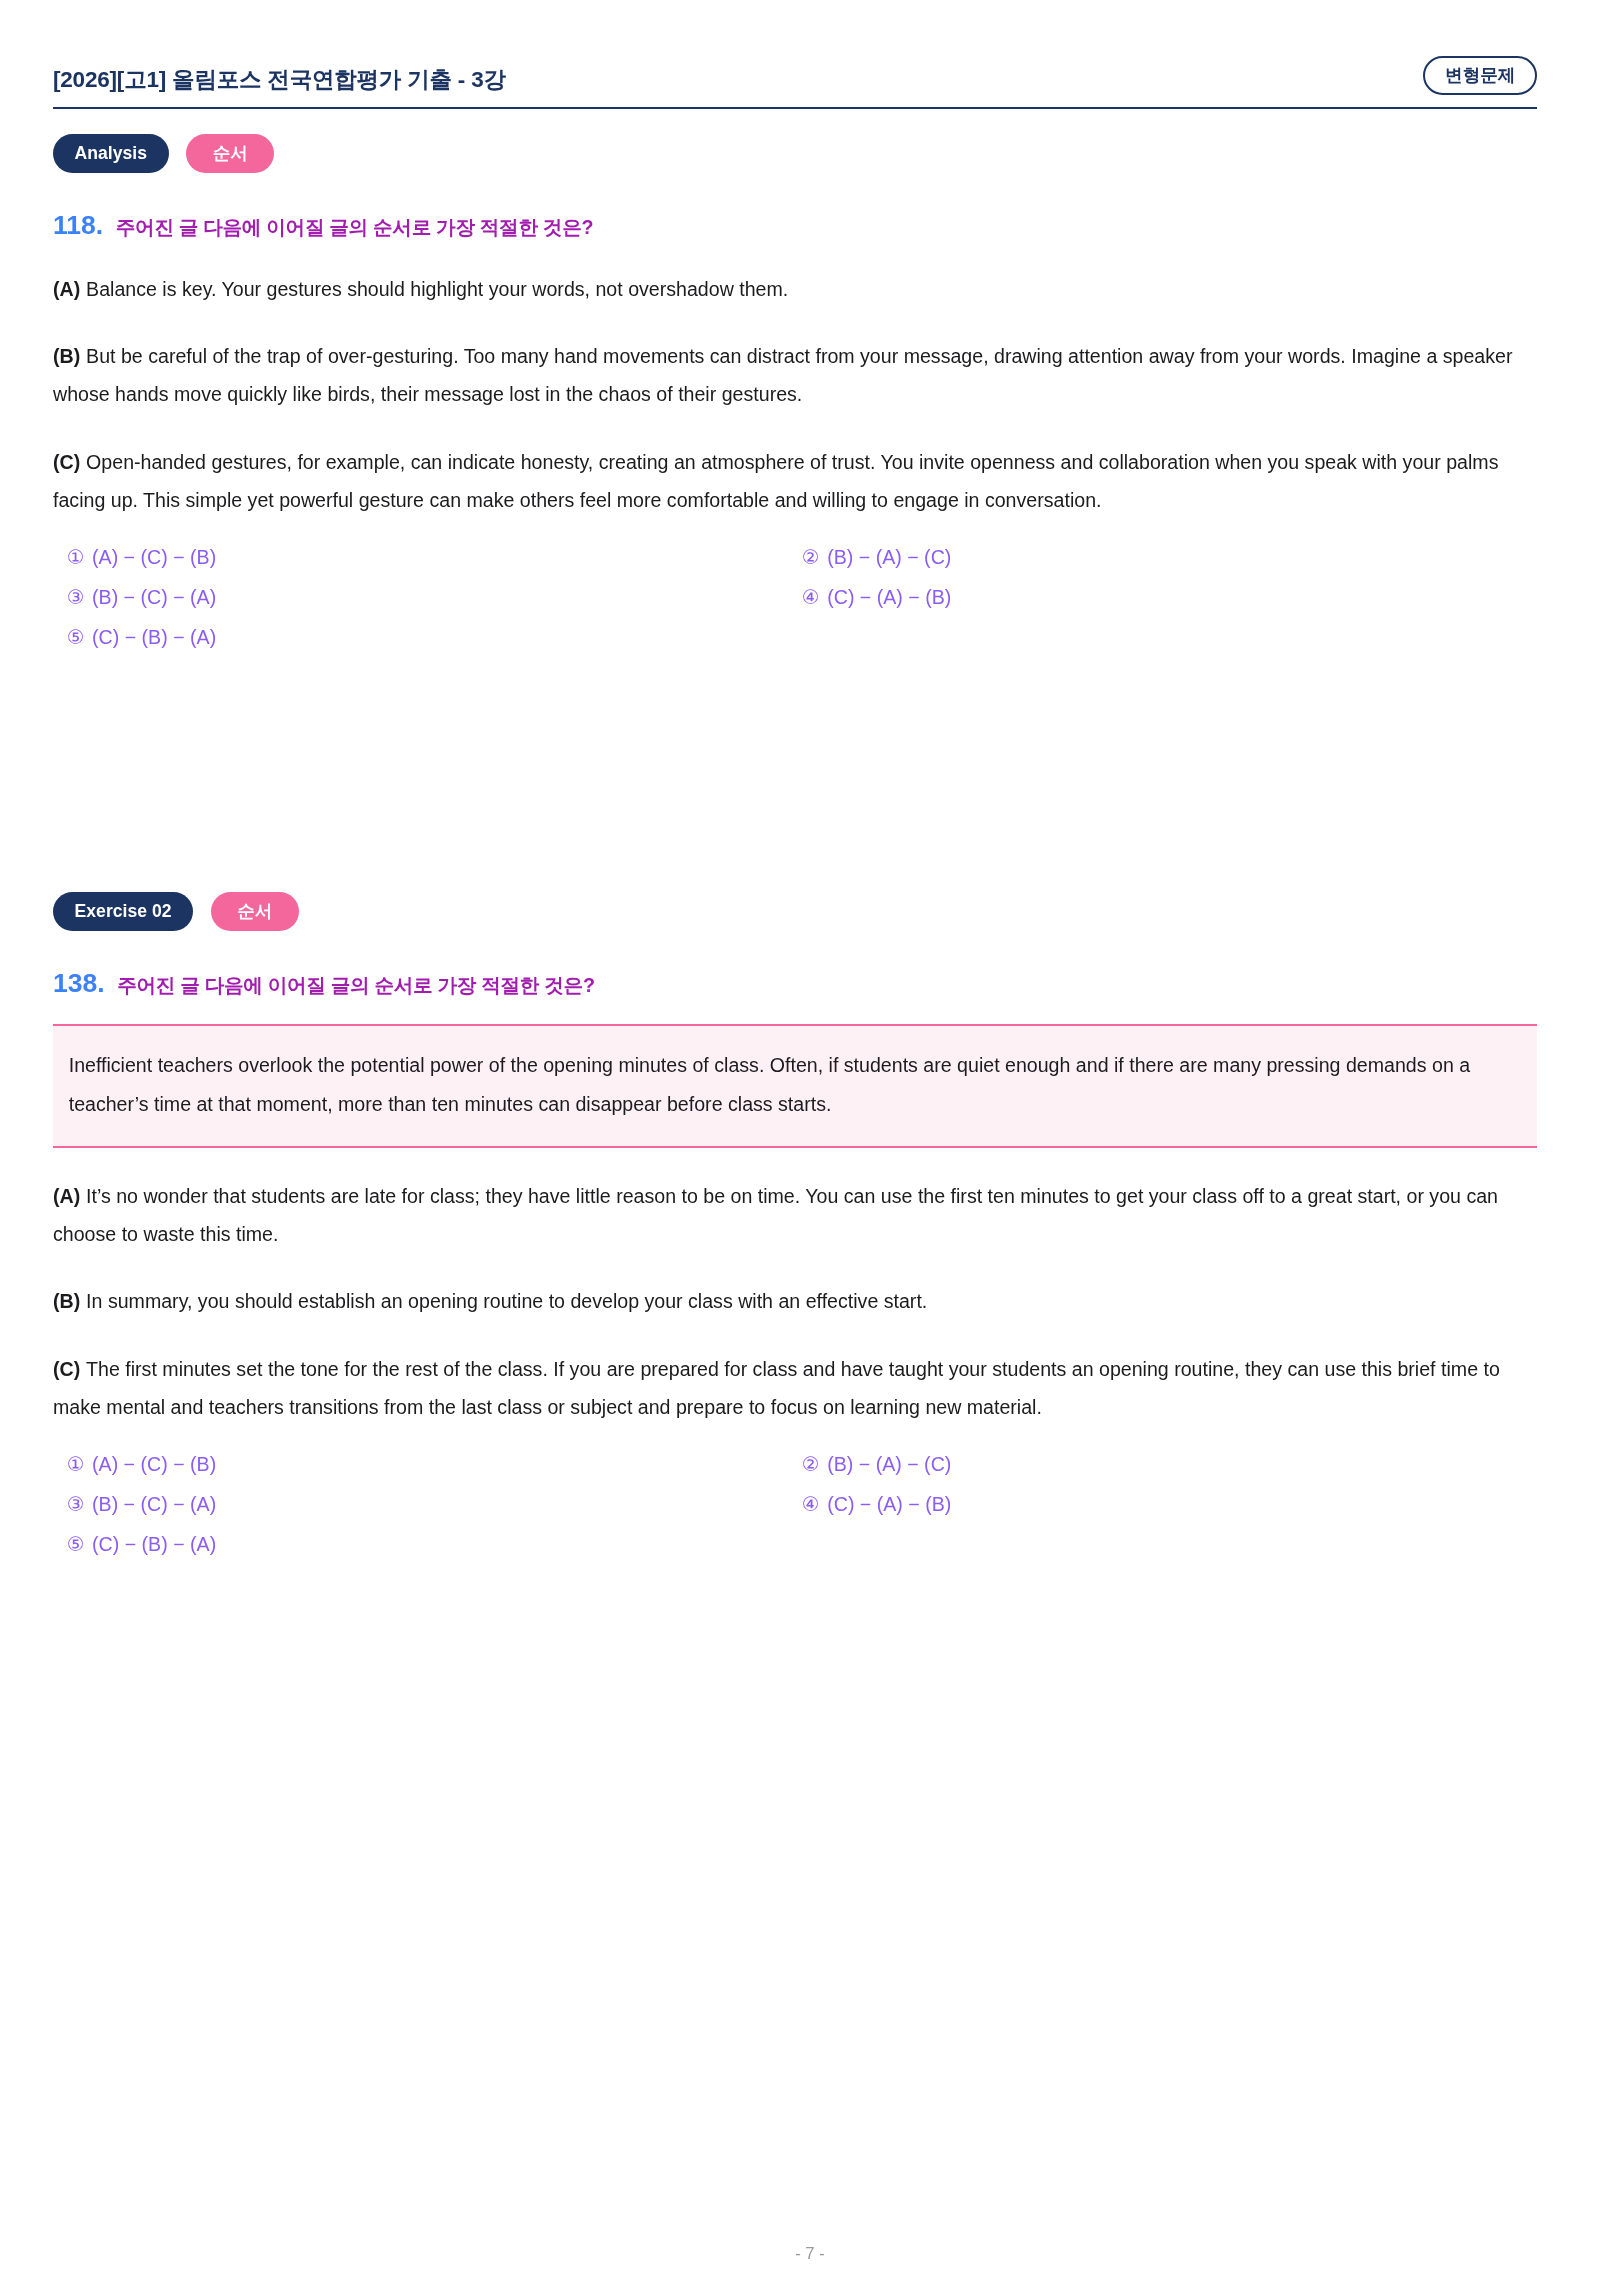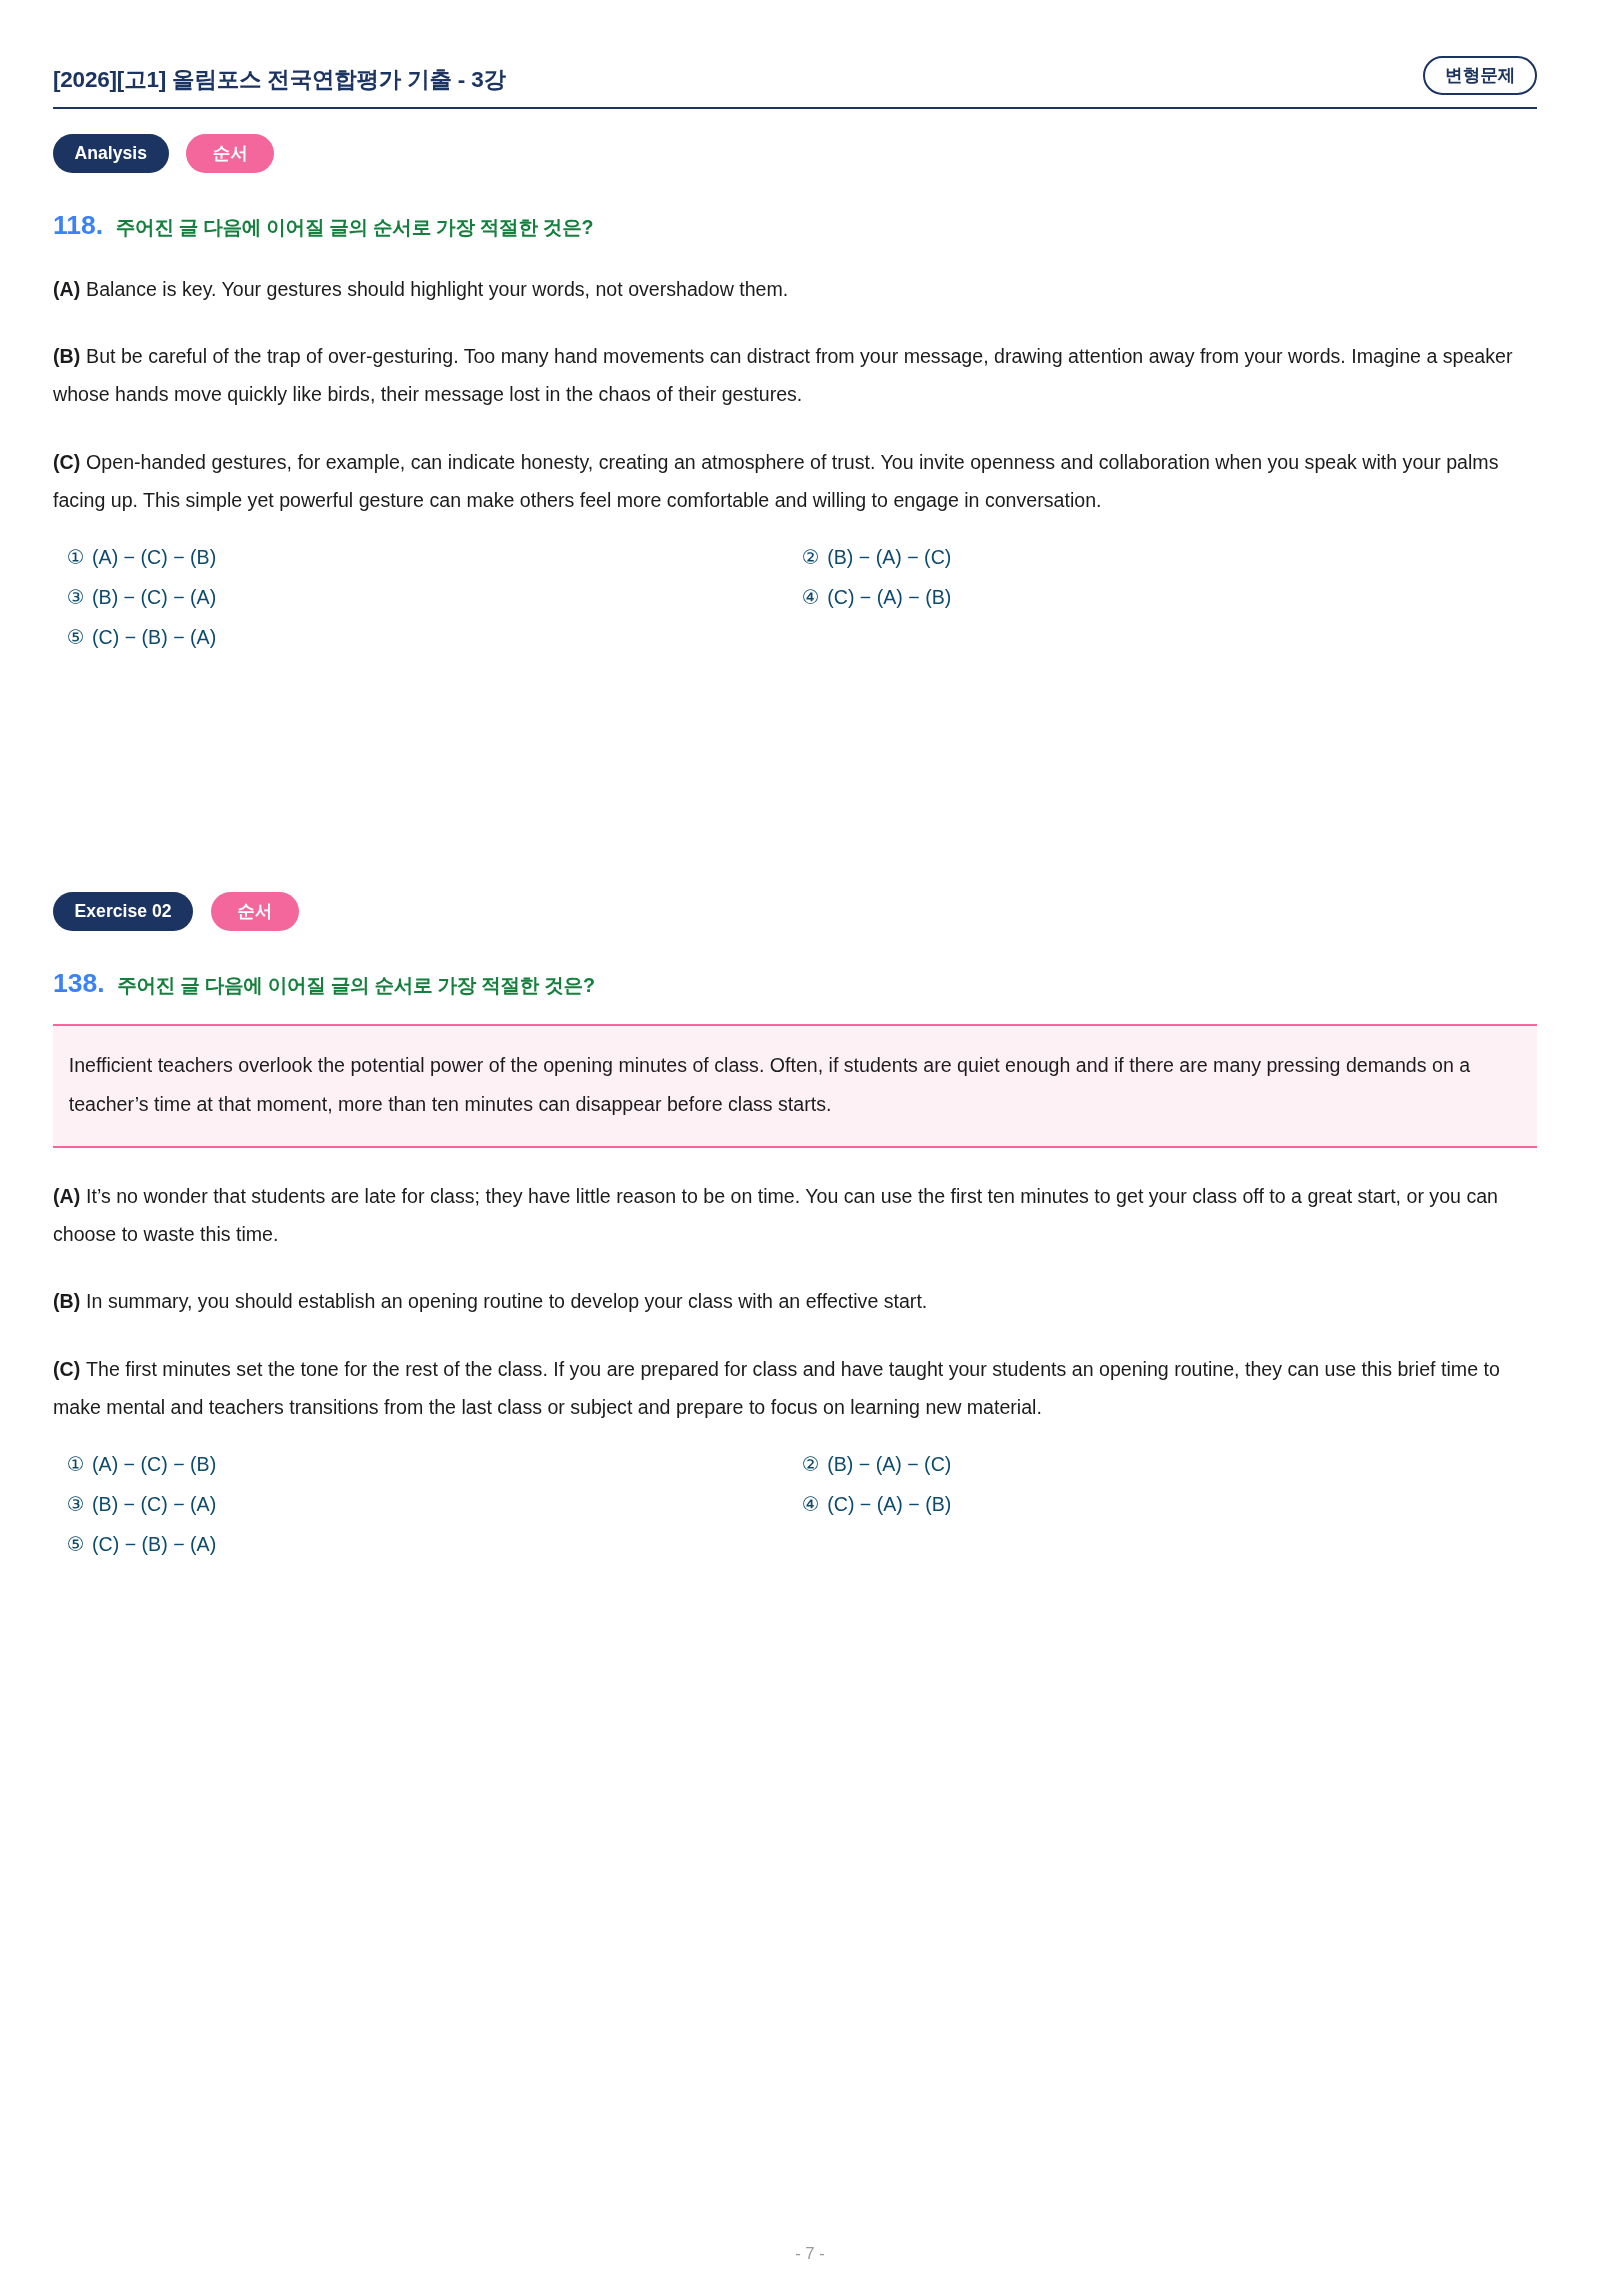--- a/index.html
+++ b/index.html
@@ -71,21 +71,21 @@
   .badge.pink { background: #f4679d; padding: 8.8px 26.5px; }
 
   
   .q-line {
     margin-top: 37px;
     display: flex;
     align-items: baseline;
     gap: 12.7px;
   }
   .q-num { font-size: 26.5px; font-weight: 700; color: #3b82f6; }
-  .q-prompt { font-size: 19.6px; font-weight: 700; color: #15803d; letter-spacing: -0.3px; }
+  .q-prompt { font-size: 19.6px; font-weight: 700; color: #a21caf; letter-spacing: -0.3px; }
 
   
   .passage {
     margin-top: 25.5px;
     background: #fdf1f6;
     border-top: 2.9px solid #f4679d;
     border-bottom: 2.9px solid #f4679d;
     padding: 19.6px 15.7px 21.6px 15.7px;
     font-size: 19.6px;
     line-height: 2.0;
@@ -102,21 +102,21 @@
   .p-label { font-weight: 700; margin-right: 5.9px; }
 
   
   .choices {
     margin-top: 27.4px;
     display: grid;
     grid-template-columns: 1fr 1fr;
     row-gap: 16.7px;
     padding-left: 13.7px;
     font-size: 19.6px;
-    color: #0c4a6e;
+    color: #8b5cf6;
   }
   .choice .c-num { margin-right: 7.8px; }
 
   
   .footer {
     position: absolute;
     bottom: 29px;
     left: 0;
     right: 0;
     text-align: center;

